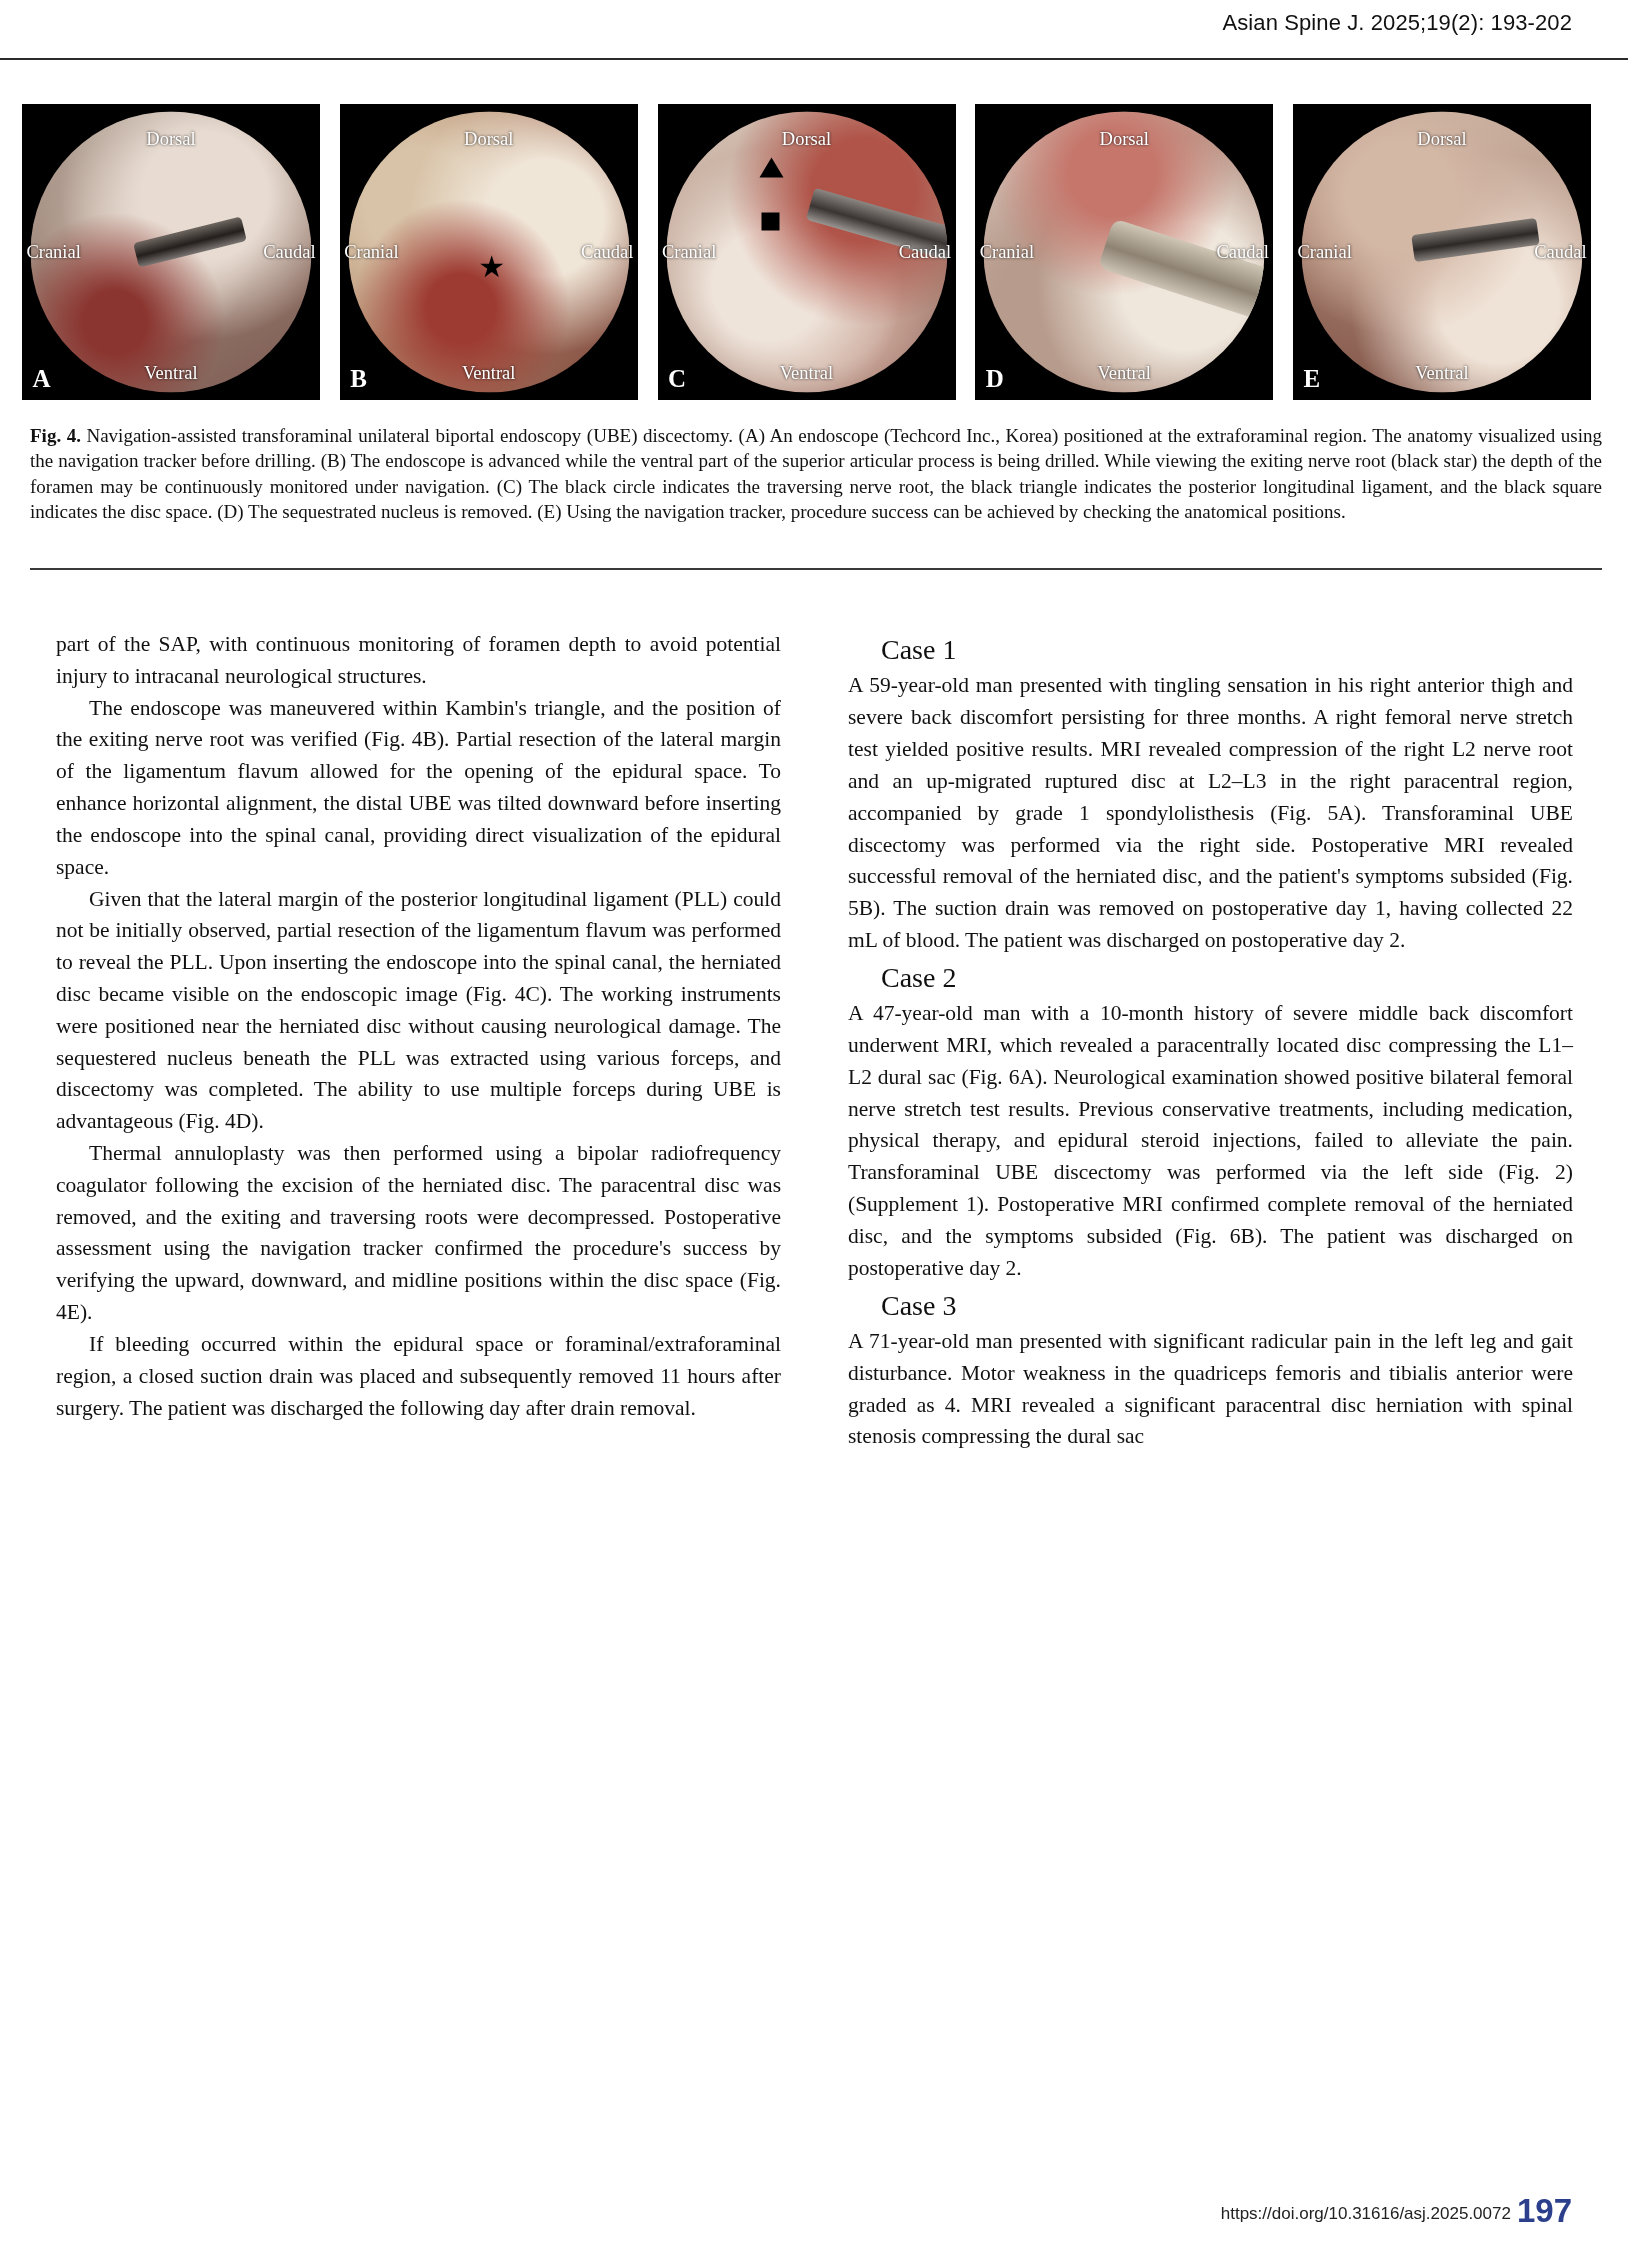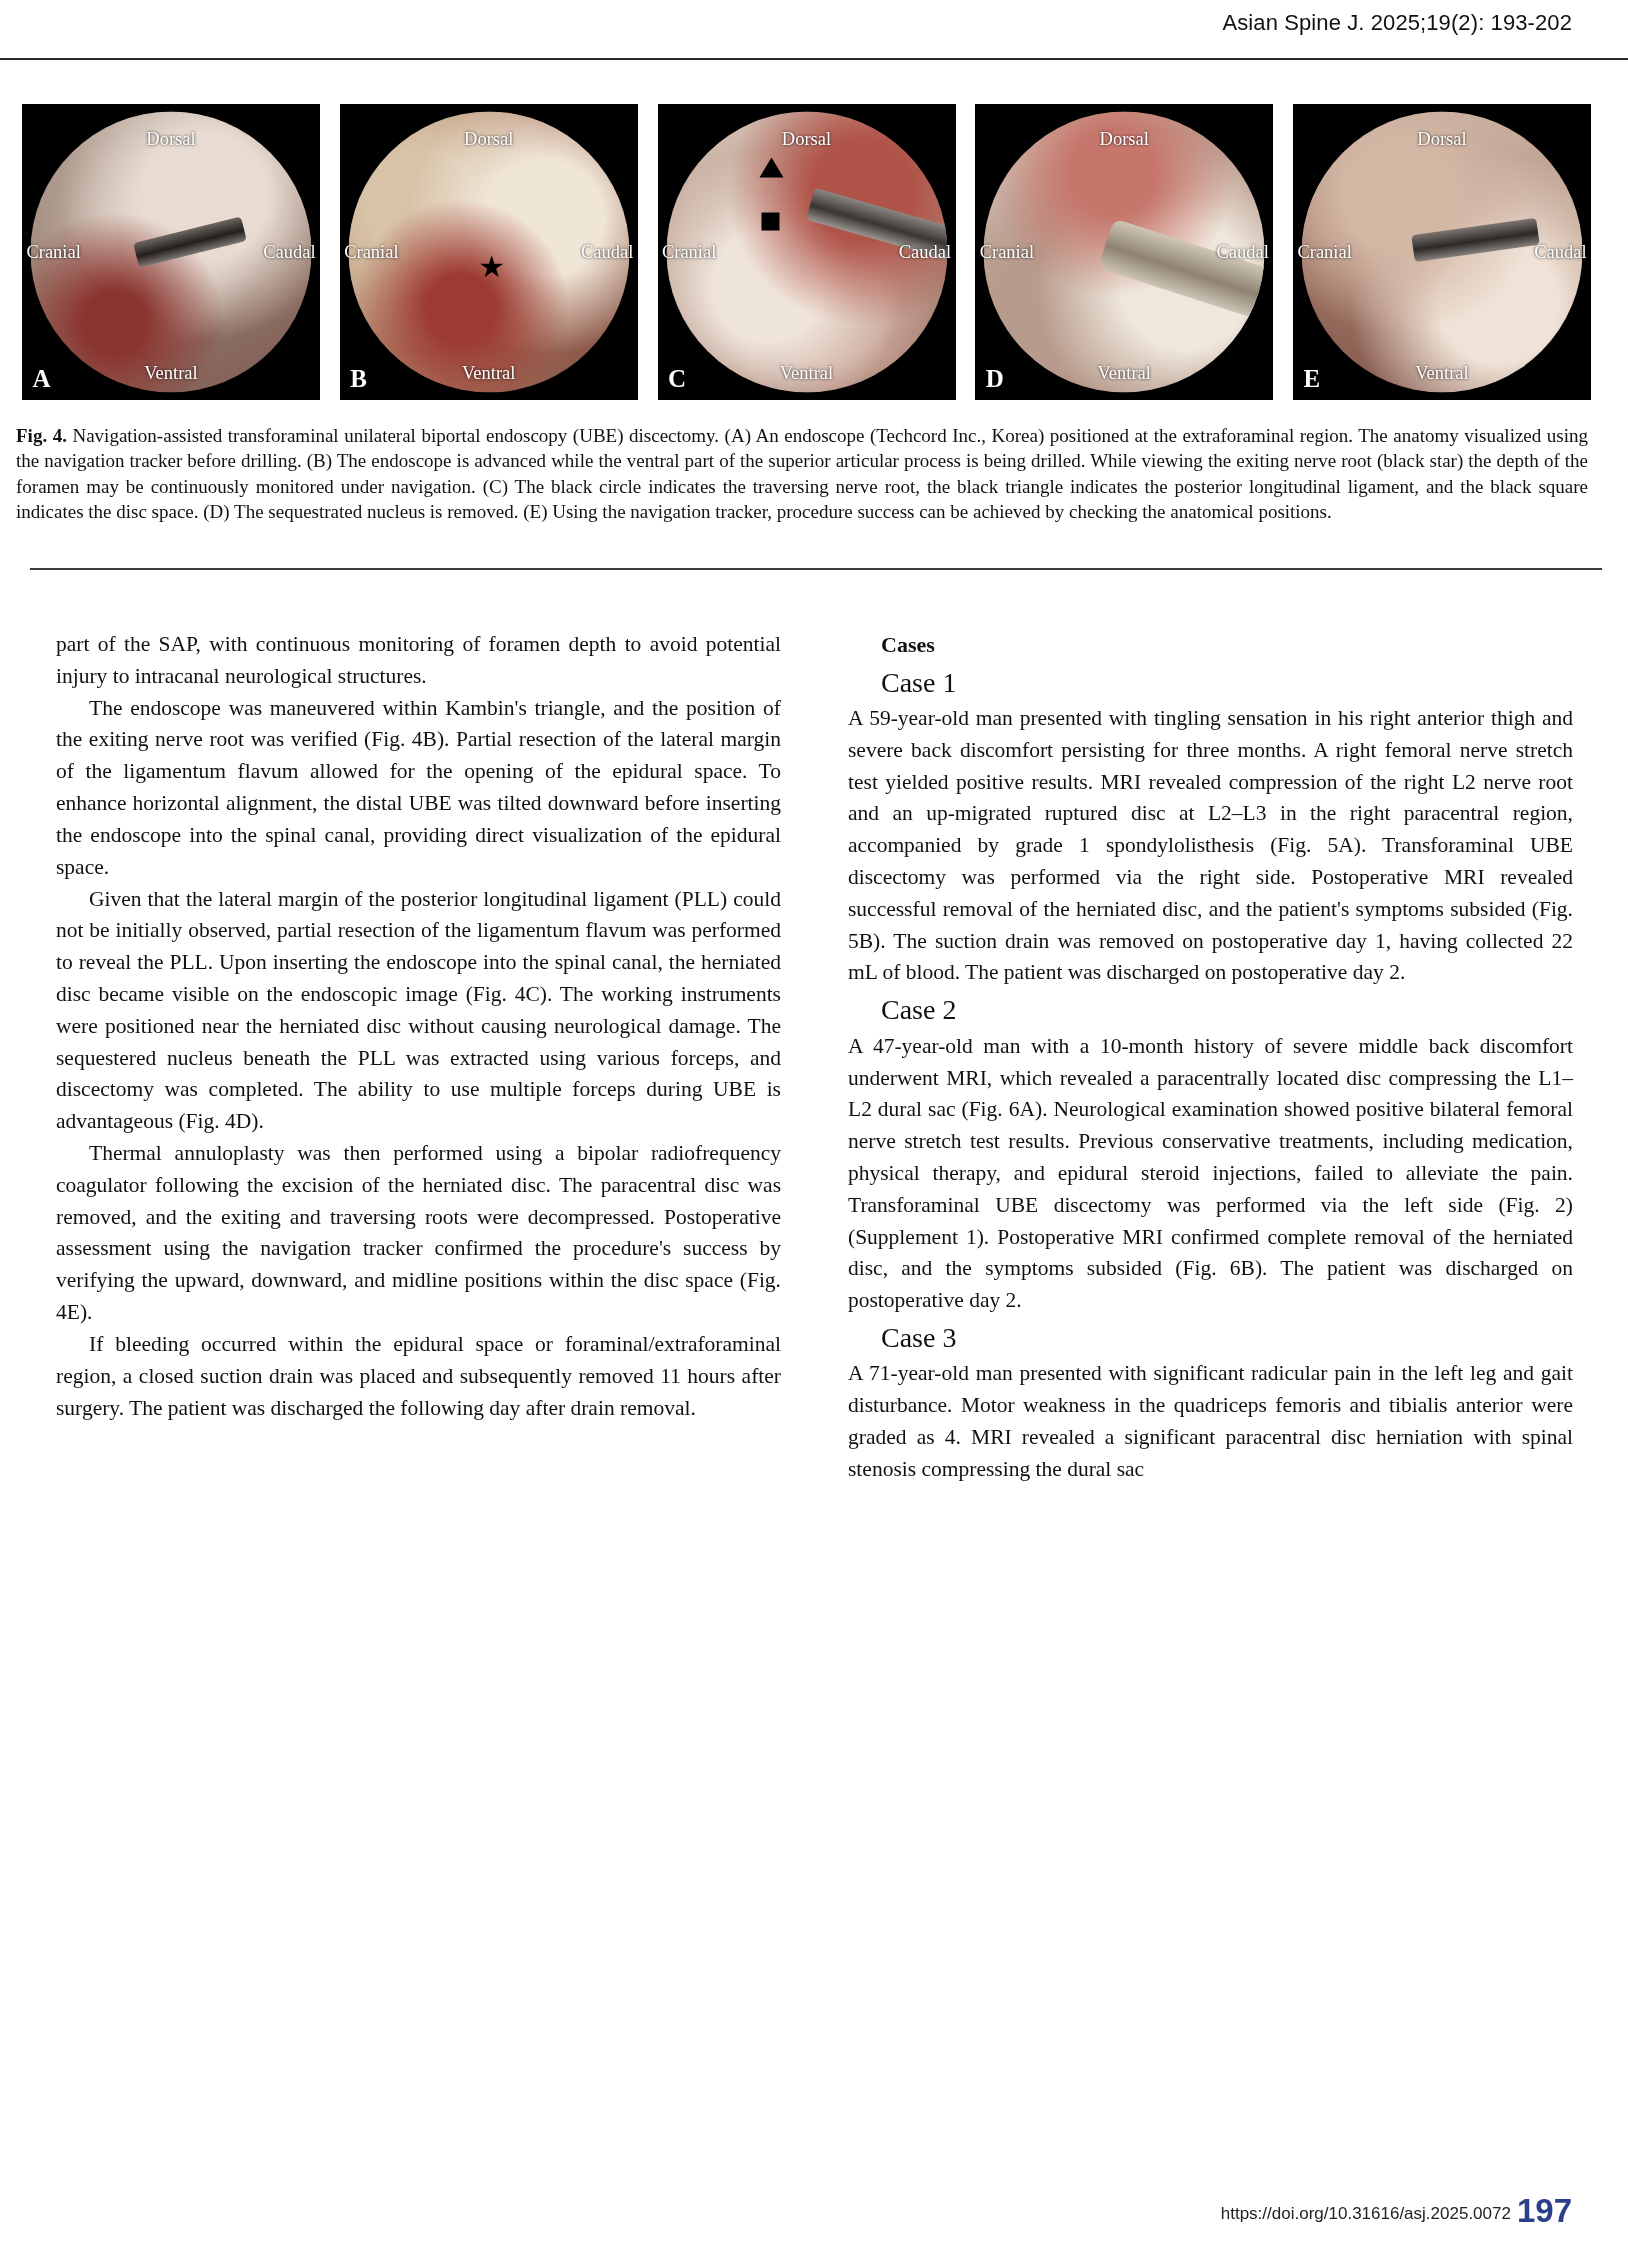--- a/index.html
+++ b/index.html
@@ -176,21 +176,21 @@
   .mark-square {
     width: 18px; height: 18px;
     background: #000;
     left: 95px; top: 101px;
   }
 
   
   .caption {
     position: absolute;
     top: 423px;
-    left: 16px;
+    left: 30px;
     width: 1572px;
     font-family: "Liberation Serif", serif;
     font-size: 19px;
     line-height: 1.33;
     text-align: justify;
     color: #111;
   }
   .caption .cap-title { font-weight: bold; }
 
   .caption-rule {
@@ -338,21 +338,20 @@
 
     <div class="col">
       <p class="noindent">part of the SAP, with continuous monitoring of foramen depth to avoid potential injury to intracanal neurological structures.</p>
       <p>The endoscope was maneuvered within Kambin's triangle, and the position of the exiting nerve root was verified (Fig. 4B). Partial resection of the lateral margin of the ligamentum flavum allowed for the opening of the epidural space. To enhance horizontal alignment, the distal UBE was tilted downward before inserting the endoscope into the spinal canal, providing direct visualization of the epidural space.</p>
       <p>Given that the lateral margin of the posterior longitudinal ligament (PLL) could not be initially observed, partial resection of the ligamentum flavum was performed to reveal the PLL. Upon inserting the endoscope into the spinal canal, the herniated disc became visible on the endoscopic image (Fig. 4C). The working instruments were positioned near the herniated disc without causing neurological damage. The sequestered nucleus beneath the PLL was extracted using various forceps, and discectomy was completed. The ability to use multiple forceps during UBE is advantageous (Fig. 4D).</p>
       <p>Thermal annuloplasty was then performed using a bipolar radiofrequency coagulator following the excision of the herniated disc. The paracentral disc was removed, and the exiting and traversing roots were decompressed. Postoperative assessment using the navigation tracker confirmed the procedure's success by verifying the upward, downward, and midline positions within the disc space (Fig. 4E).</p>
       <p>If bleeding occurred within the epidural space or foraminal/extraforaminal region, a closed suction drain was placed and subsequently removed 11 hours after surgery. The patient was discharged the following day after drain removal.</p>
     </div>
 
     <div class="col">
-      <p class="sec-head">Cases</p>
       <p class="case-head">Case 1</p>
       <p class="noindent">A 59-year-old man presented with tingling sensation in his right anterior thigh and severe back discomfort persisting for three months. A right femoral nerve stretch test yielded positive results. MRI revealed compression of the right L2 nerve root and an up-migrated ruptured disc at L2–L3 in the right paracentral region, accompanied by grade 1 spondylolisthesis (Fig. 5A). Transforaminal UBE discectomy was performed via the right side. Postoperative MRI revealed successful removal of the herniated disc, and the patient's symptoms subsided (Fig. 5B). The suction drain was removed on postoperative day 1, having collected 22 mL of blood. The patient was discharged on postoperative day 2.</p>
       <p class="case-head gap-before">Case 2</p>
       <p class="noindent">A 47-year-old man with a 10-month history of severe middle back discomfort underwent MRI, which revealed a paracentrally located disc compressing the L1–L2 dural sac (Fig. 6A). Neurological examination showed positive bilateral femoral nerve stretch test results. Previous conservative treatments, including medication, physical therapy, and epidural steroid injections, failed to alleviate the pain. Transforaminal UBE discectomy was performed via the left side (Fig. 2) (Supplement 1). Postoperative MRI confirmed complete removal of the herniated disc, and the symptoms subsided (Fig. 6B). The patient was discharged on postoperative day 2.</p>
       <p class="case-head gap-before">Case 3</p>
       <p class="noindent">A 71-year-old man presented with significant radicular pain in the left leg and gait disturbance. Motor weakness in the quadriceps femoris and tibialis anterior were graded as 4. MRI revealed a significant paracentral disc herniation with spinal stenosis compressing the dural sac</p>
     </div>
 
   </div>
 

